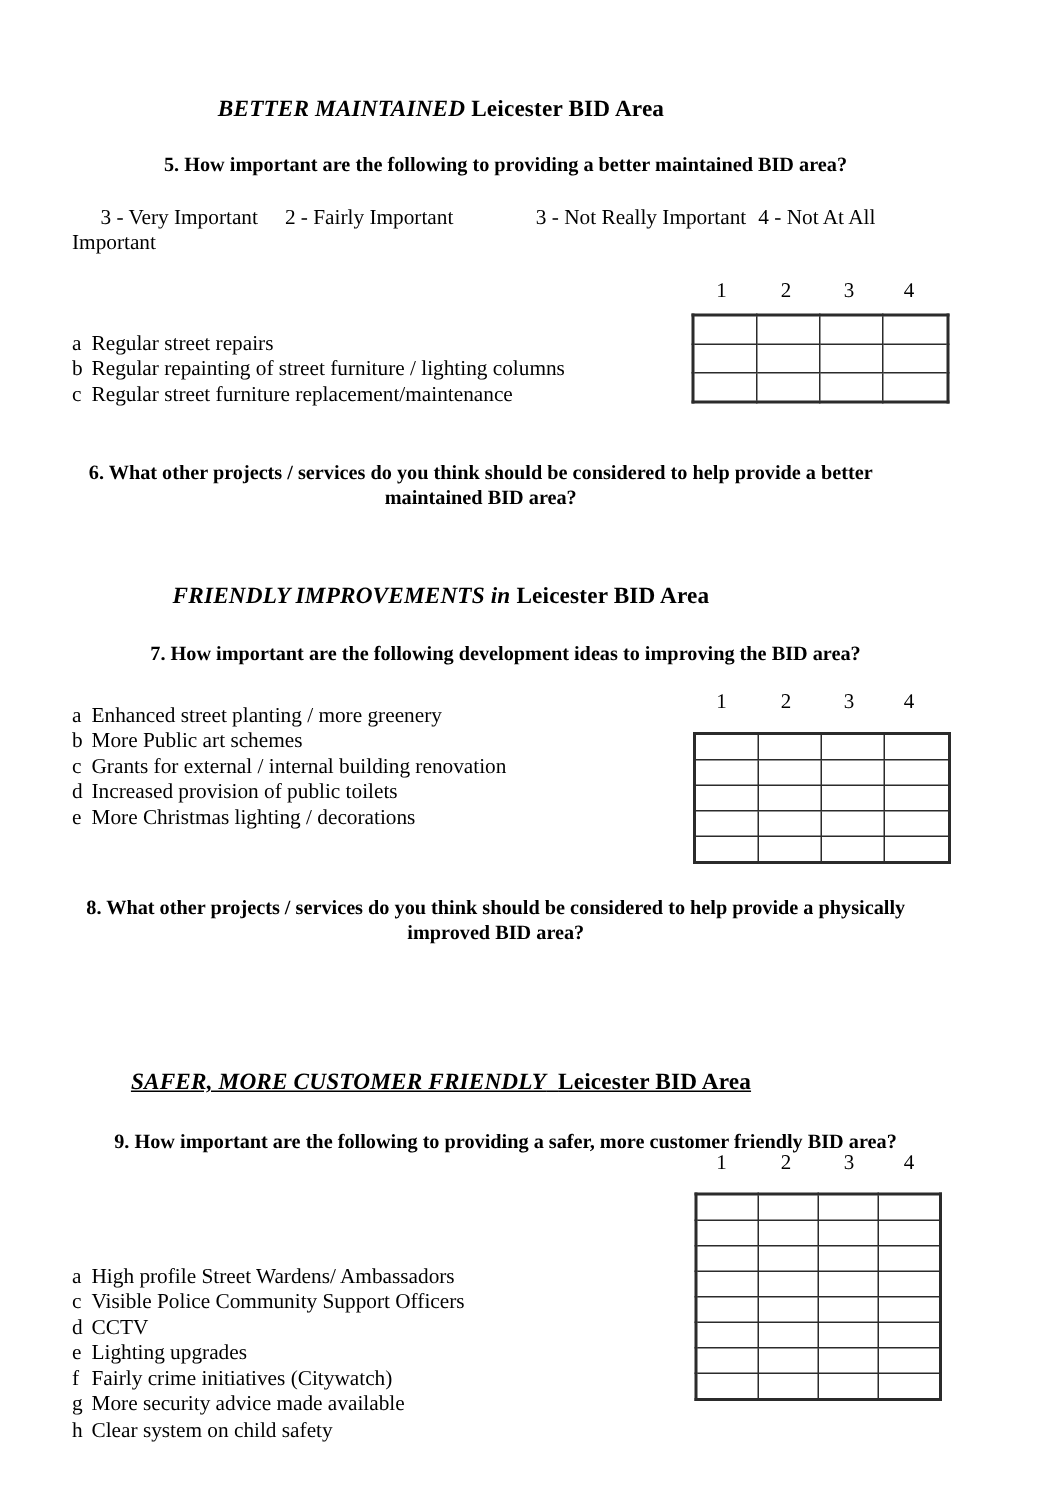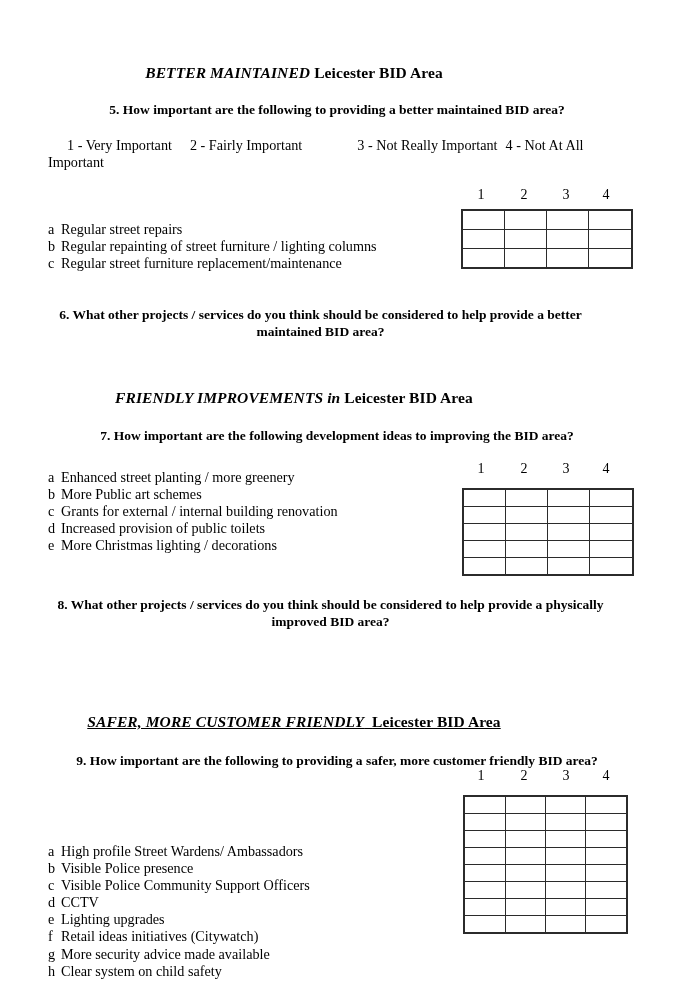--- a/index.html
+++ b/index.html
@@ -104,21 +104,21 @@
 
 <div class="page">
 
   <div class="abs section-heading" style="top:64px;">
     <span class="em">BETTER MAINTAINED</span><span> </span><span>Leicester BID Area</span>
   </div>
 
   <div class="abs question" style="top:101px;">5.  How important are the following to providing a better maintained BID area?</div>
 
   <div class="abs scale-line" style="top:137px;">
-    <span class="sp1"></span><span>1 - Very Important</span><span class="sp2"></span><span>2 - Fairly Important</span><span class="sp3"></span><span>3 - Not Really Important</span><span class="sp4"></span><span>4 - Not At All</span><br><span>Important</span>
+    <span class="sp1"></span><span>3 - Very Important</span><span class="sp2"></span><span>2 - Fairly Important</span><span class="sp3"></span><span>3 - Not Really Important</span><span class="sp4"></span><span>4 - Not At All</span><br><span>Important</span>
   </div>
 
   <div class="abs col-headers" style="top:187px; left:0; width:700px; height:18px;">
     <span style="left:474px;">1</span>
     <span style="left:517px;">2</span>
     <span style="left:559px;">3</span>
     <span style="left:599px;">4</span>
   </div>
 
   <table class="abs grid outer" style="top:209px; left:461px; width:165px;">
@@ -271,22 +271,21 @@
       <td style="height:16px;"></td>
       <td></td>
       <td></td>
       <td></td>
     </tr>
   </tbody>
     </table>
 
   <div class="abs item-list" style="top:802px;margin-top:41px;">
     <span class="item-row"><span class="item-letter">a</span><span>High profile Street Wardens/ Ambassadors</span></span>
-    <span class="item-row"><span class="item-letter">b</span><span>Visible Police presence</span></span>
     <span class="item-row"><span class="item-letter">c</span><span>Visible Police Community Support Officers</span></span>
     <span class="item-row"><span class="item-letter">d</span><span>CCTV</span></span>
     <span class="item-row"><span class="item-letter">e</span><span>Lighting upgrades</span></span>
-    <span class="item-row"><span class="item-letter">f</span><span>Retail ideas initiatives (Citywatch)</span></span>
+    <span class="item-row"><span class="item-letter">f</span><span>Fairly crime initiatives (Citywatch)</span></span>
     <span class="item-row"><span class="item-letter">g</span><span>More security advice made available</span></span>
     <span class="item-row"><span class="item-letter">h</span><span>Clear system on child safety</span></span>
   </div>
 
 </div>
 
 </body></html>

